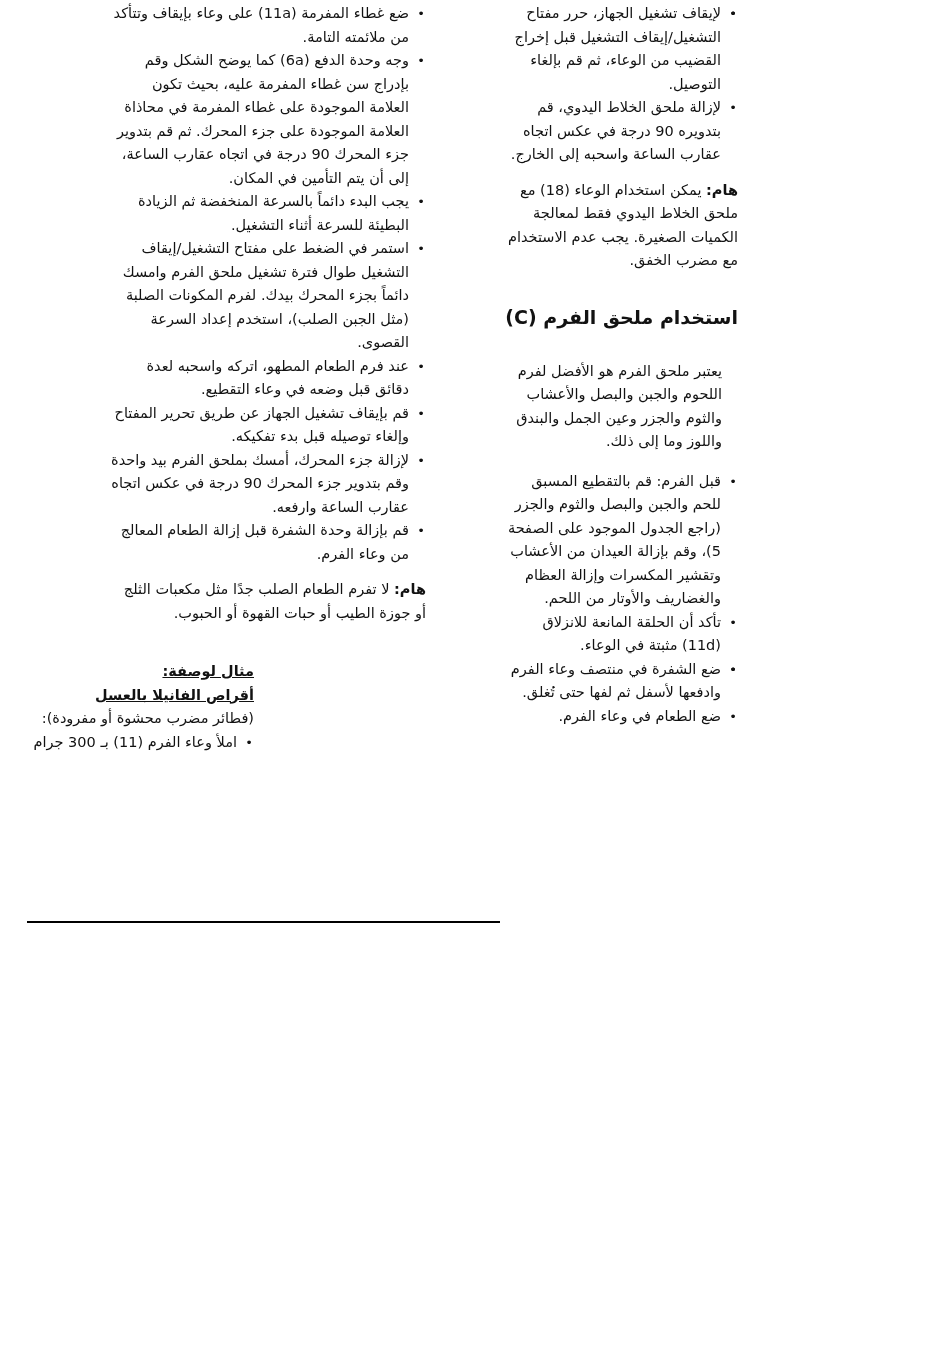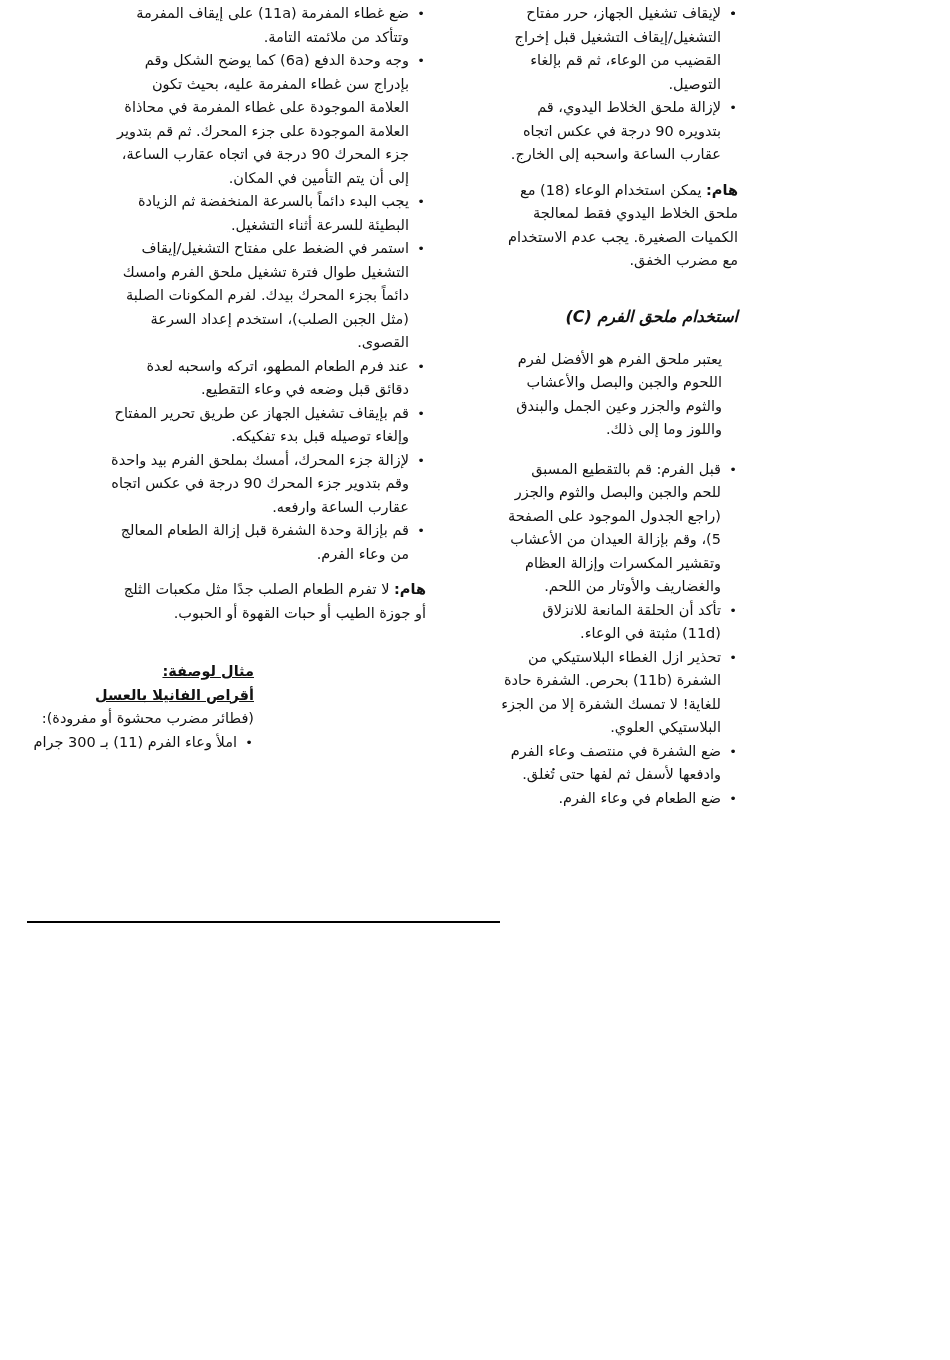--- a/index.html
+++ b/index.html
@@ -29,26 +29,25 @@
     position: absolute;
     right: 1px;
     top: 0;
     font-size: 13px;
   }
 
   .note { margin-top: 12px; }
   .note-lead { font-weight: bold; }
 
   .heading {
-    font-size: 16px;
+    font-size: 19px;
     font-weight: bold;
     line-height: 26px;
     margin-top: 31px;
-    margin-bottom: 18px;
-    font-style: italic;
+    margin-bottom: 30px;
   }
   .paragraph { margin: 16px; }
 
   .recipe-title { font-weight: bold; margin-top: 35px; text-decoration: underline; }
   .recipe-name  { text-decoration: underline; font-weight: bold; }
   .recipe-title, .recipe-name, .recipe-sub,
   .col-left .bullet-list:last-child {
     margin-right: 172px;
     margin-left: -85px;
   }
@@ -71,28 +70,28 @@
         <div class="bullet-item"><span class="marker">•</span></div>
         <div class="bullet-item"><span class="marker">•</span><span class="btext">لإيقاف تشغيل الجهاز، حرر مفتاح التشغيل/إيقاف التشغيل قبل إخراج القضيب من الوعاء، ثم قم بإلغاء التوصيل.</span></div>
         <div class="bullet-item"><span class="marker">•</span><span class="btext">لإزالة ملحق الخلاط اليدوي، قم بتدويره 90 درجة في عكس اتجاه عقارب الساعة واسحبه إلى الخارج.</span></div>
       </div>
       <div class="note"><span class="note-lead">هام:</span> <span class="note-text">يمكن استخدام الوعاء (18) مع ملحق الخلاط اليدوي فقط لمعالجة الكميات الصغيرة. يجب عدم الاستخدام مع مضرب الخفق.</span></div>
       <div class="heading">استخدام ملحق الفرم (C)</div>
       <div class="paragraph">يعتبر ملحق الفرم هو الأفضل لفرم اللحوم والجبن والبصل والأعشاب والثوم والجزر وعين الجمل والبندق واللوز وما إلى ذلك.</div>
       <div class="bullet-list">
         <div class="bullet-item"><span class="marker">•</span><span class="btext">قبل الفرم: قم بالتقطيع المسبق للحم والجبن والبصل والثوم والجزر (راجع الجدول الموجود على الصفحة 5)، وقم بإزالة العيدان من الأعشاب وتقشير المكسرات وإزالة العظام والغضاريف والأوتار من اللحم.</span></div>
         <div class="bullet-item"><span class="marker">•</span><span class="btext">تأكد أن الحلقة المانعة للانزلاق (11d) مثبتة في الوعاء.</span></div>
-        <div class="bullet-item"><span class="marker">•</span><span class="btext">تحذير ازل الغطاء البلاستيكي من الشفرة (11b) بحرص. الشفرة حادة للغاية! لا تمسك الشفرة إلا من الجزء البلاستيكي العلوي.</span></div>
+        <div class="bullet-item"><span class="marker">•</span></div>
         <div class="bullet-item"><span class="marker">•</span><span class="btext">ضع الشفرة في منتصف وعاء الفرم وادفعها لأسفل ثم لفها حتى تُغلق.</span></div>
         <div class="bullet-item"><span class="marker">•</span><span class="btext">ضع الطعام في وعاء الفرم.</span></div>
       </div>
     </div>
   <div class="col col-left" id="col-left">
       <div class="bullet-list">
-        <div class="bullet-item"><span class="marker">•</span><span class="btext">ضع غطاء المفرمة (11a) على إيقاف المفرمة وتتأكد من ملائمته التامة.</span></div>
+        <div class="bullet-item"><span class="marker">•</span><span class="btext">ضع غطاء المفرمة (11a) على وعاء بإيقاف وتتأكد من ملائمته التامة.</span></div>
         <div class="bullet-item"><span class="marker">•</span><span class="btext">وجه وحدة الدفع (6a) كما يوضح الشكل وقم بإدراج سن غطاء المفرمة عليه، بحيث تكون العلامة الموجودة على غطاء المفرمة في محاذاة العلامة الموجودة على جزء المحرك. ثم قم بتدوير جزء المحرك 90 درجة في اتجاه عقارب الساعة، إلى أن يتم التأمين في المكان.</span></div>
         <div class="bullet-item"><span class="marker">•</span><span class="btext">يجب البدء دائماً بالسرعة المنخفضة ثم الزيادة البطيئة للسرعة أثناء التشغيل.</span></div>
         <div class="bullet-item"><span class="marker">•</span><span class="btext">استمر في الضغط على مفتاح التشغيل/إيقاف التشغيل طوال فترة تشغيل ملحق الفرم وامسك دائماً بجزء المحرك بيدك. لفرم المكونات الصلبة (مثل الجبن الصلب)، استخدم إعداد السرعة القصوى.</span></div>
         <div class="bullet-item"><span class="marker">•</span><span class="btext">عند فرم الطعام المطهو، اتركه واسحبه لعدة دقائق قبل وضعه في وعاء التقطيع.</span></div>
         <div class="bullet-item"><span class="marker">•</span><span class="btext">قم بإيقاف تشغيل الجهاز عن طريق تحرير المفتاح وإلغاء توصيله قبل بدء تفكيكه.</span></div>
         <div class="bullet-item"><span class="marker">•</span><span class="btext">لإزالة جزء المحرك، أمسك بملحق الفرم بيد واحدة وقم بتدوير جزء المحرك 90 درجة في عكس اتجاه عقارب الساعة وارفعه.</span></div>
         <div class="bullet-item"><span class="marker">•</span><span class="btext">قم بإزالة وحدة الشفرة قبل إزالة الطعام المعالج من وعاء الفرم.</span></div>
       </div>
       <div class="note"><span class="note-lead">هام:</span> <span class="note-text">لا تفرم الطعام الصلب جدًا مثل مكعبات الثلج أو جوزة الطيب أو حبات القهوة أو الحبوب.</span></div>
       <div class="recipe-title">مثال لوصفة:</div>

